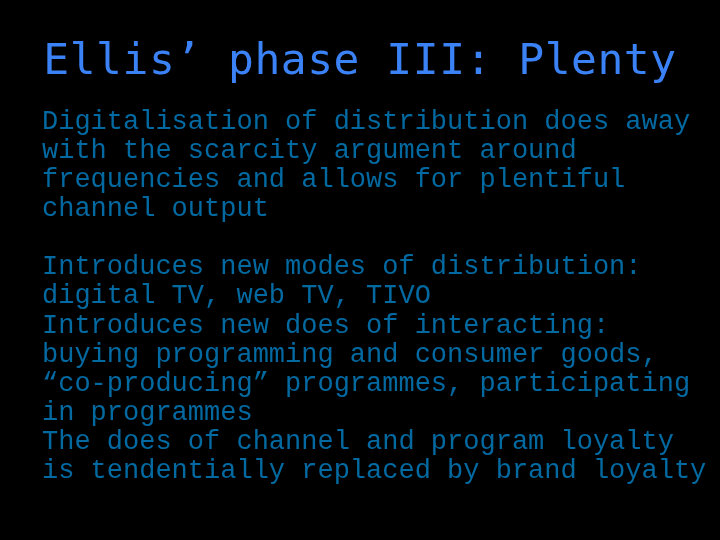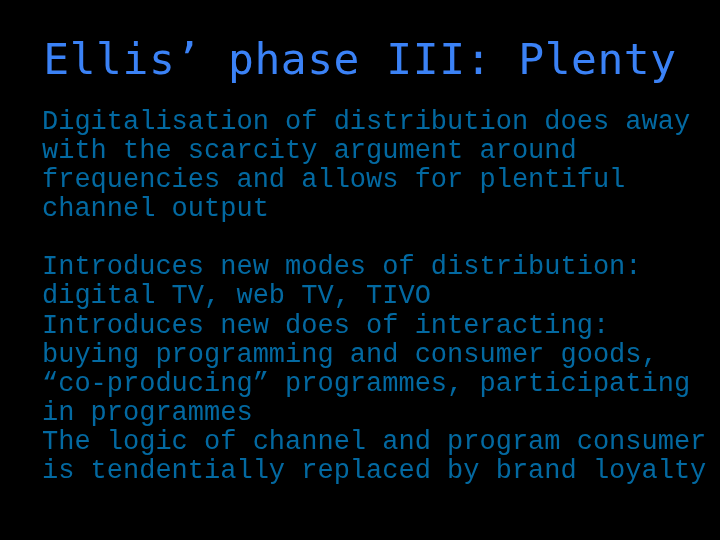--- a/index.html
+++ b/index.html
@@ -65,17 +65,17 @@
   <div class="slide-title">Ellis’ phase III: Plenty</div>
 
   <div class="body-block" style="top:108px;">
 
     <div class="para para-pos" id="para-1">Digitalisation of distribution does away with the scarcity argument around frequencies and allows for plentiful channel output</div>
 
     <div class="para para-pos" id="para-2">Introduces new modes of distribution: digital TV, web TV, TIVO</div>
 
     <div class="para para-pos" id="para-3">Introduces new does of interacting: buying programming and consumer goods, “co-producing” programmes, participating in programmes</div>
 
-    <div class="para para-pos" id="para-4">The logic of channel and program consumer is tendentially replaced by brand loyalty</div>
+    <div class="para para-pos" id="para-4">The does of channel and program loyalty is tendentially replaced by brand loyalty</div>
 
   </div>
 
 </div>
 
 </body></html>

